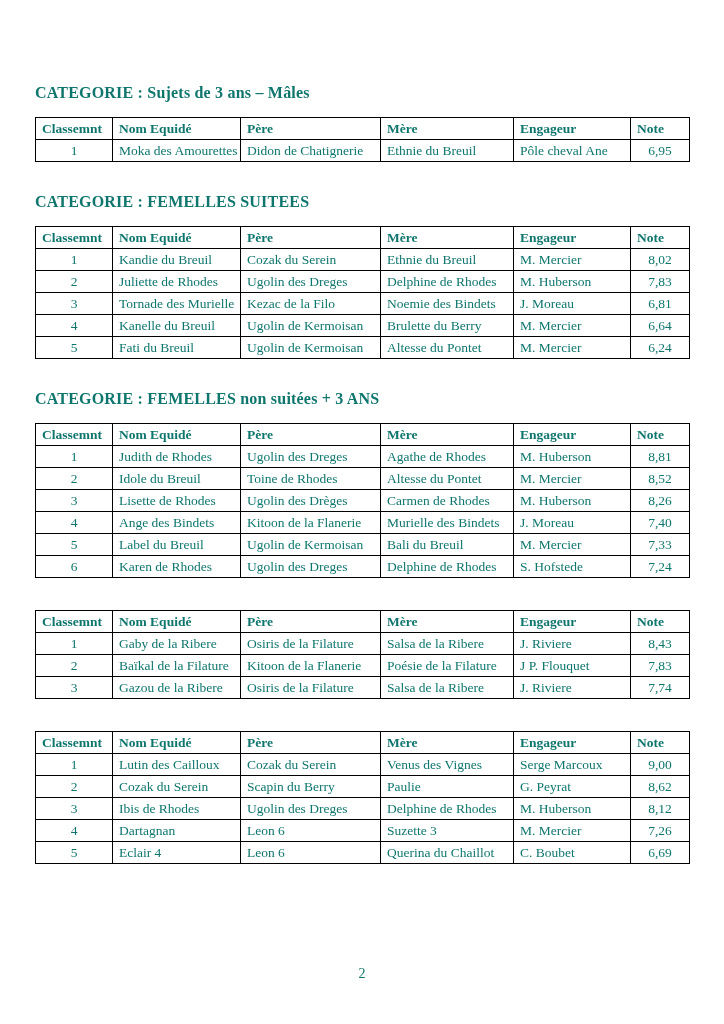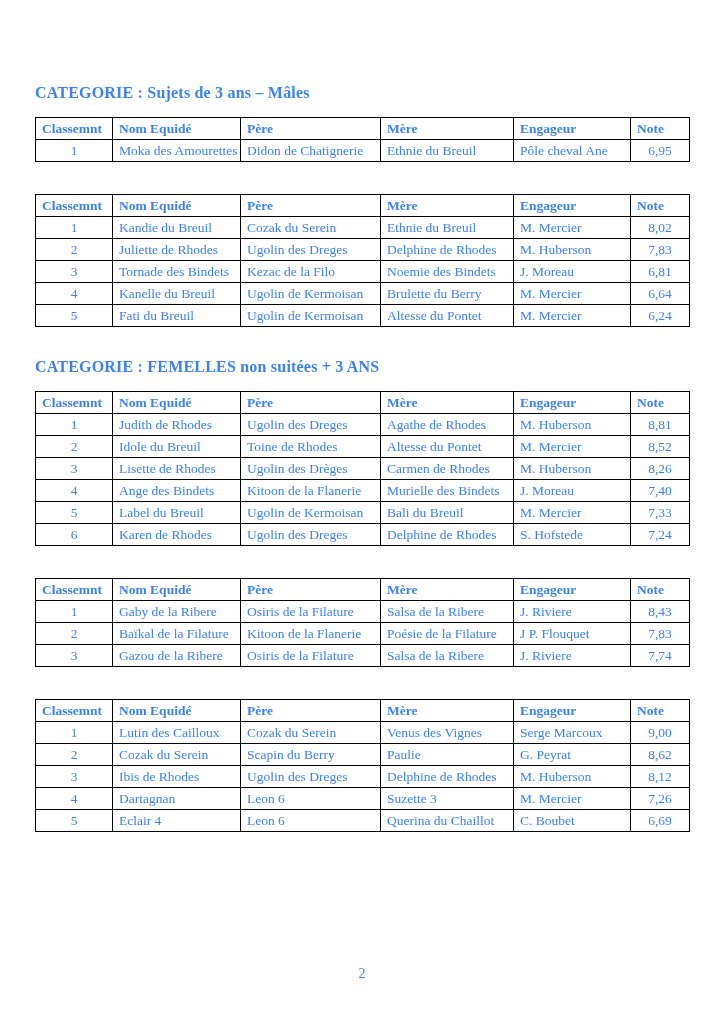--- a/index.html
+++ b/index.html
@@ -8,21 +8,21 @@
     background: #ffffff;
   }
   .page {
     position: relative;
     width: 724px;
     height: 1024px;
     background: #ffffff;
     box-sizing: border-box;
     padding: 85px 35px 0 35px;
     font-family: "Liberation Serif", "DejaVu Serif", serif;
-    color: #3b82f6;
+    color: #0f766e;
     overflow: hidden;
   }
   section.category {
     margin: 0 0 32px 0;
   }
   h2.cat-title {
     font-size: 16px;
     line-height: 16px;
     font-weight: bold;
     margin: 0 0 16px 0;
@@ -94,20 +94,21 @@
               <td class="left">Moka des Amourettes</td>
               <td class="left">Didon de Chatignerie</td>
               <td class="left">Ethnie du Breuil</td>
               <td class="left">Pôle cheval Ane</td>
               <td class="center">6,95</td>
             </tr>
           </tbody>
         </table>
       </section>
       <section class="category">
+        <h2 class="cat-title">CATEGORIE : FEMELLES SUITEES</h2>
         <table class="results">
           <colgroup>
             <col style="width: 77px;">
             <col style="width: 128px;">
             <col style="width: 140px;">
             <col style="width: 133px;">
             <col style="width: 117px;">
             <col style="width: 59px;">
           </colgroup>
           <thead>
@@ -132,21 +133,21 @@
             <tr>
               <td class="center">2</td>
               <td class="left">Juliette de Rhodes</td>
               <td class="left">Ugolin des Dreges</td>
               <td class="left">Delphine de Rhodes</td>
               <td class="left">M. Huberson</td>
               <td class="center">7,83</td>
             </tr>
             <tr>
               <td class="center">3</td>
-              <td class="left">Tornade des Bindets</td>
+              <td class="left">Tornade des Murielle</td>
               <td class="left">Kezac de la Filo</td>
               <td class="left">Noemie des Bindets</td>
               <td class="left">J. Moreau</td>
               <td class="center">6,81</td>
             </tr>
             <tr>
               <td class="center">4</td>
               <td class="left">Kanelle du Breuil</td>
               <td class="left">Ugolin de Kermoisan</td>
               <td class="left">Brulette du Berry</td>

